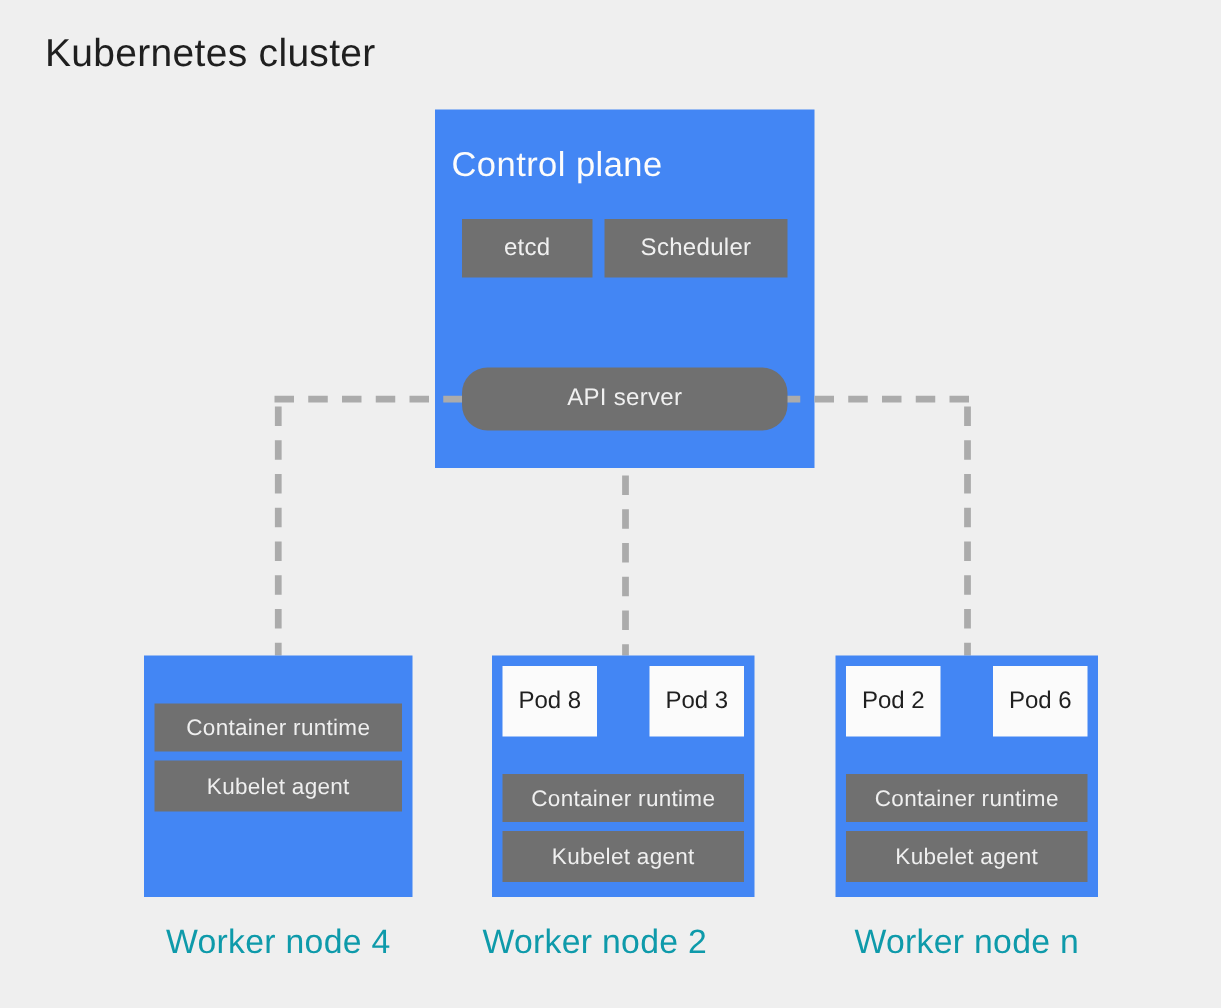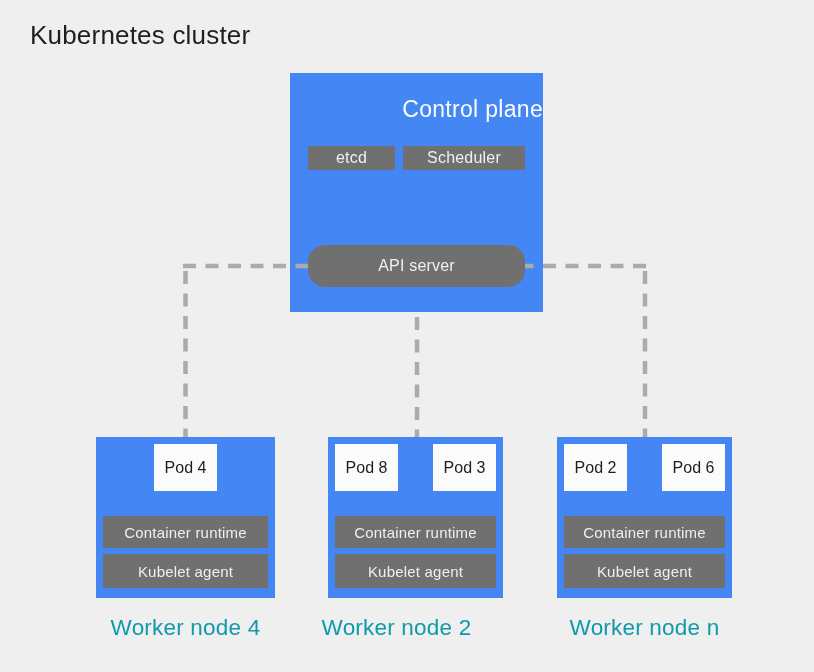--- a/index.html
+++ b/index.html
@@ -51,32 +51,32 @@
     width: 253px;
     height: 239px;
     background: #4386F4;
   }
   .cp-title {
     position: absolute;
     z-index: 2;
     top: 23px;
     left: 0;
     right: 0;
-    text-align: right;
+    text-align: left;
     font-size: 23px;
     color: #FCFCFC;
     letter-spacing: 0.3px;
     margin-left: 11px;
   }
   .cp-row {
     position: absolute;
     z-index: 2;
     left: 18px;
     right: 18px;
-    height: 24px;
+    height: 39px;
     display: flex;
     gap: 8px;
   }
   .cp-row-1 { top: 73px; }
   .comp {
     background: #707070;
     color: #F0F0F0;
     font-size: 16px;
     letter-spacing: 0.2px;
     display: flex;
@@ -171,23 +171,20 @@
   <div class="control-plane">
     <div class="cp-title">Control plane</div>
     <div class="cp-row cp-row-1">
       <div class="comp comp-etcd">etcd</div>
       <div class="comp comp-scheduler">Scheduler</div>
     </div>
     <div class="comp comp-wide comp-apiserver">API server</div>
   </div>
 
   <div class="worker-node worker-node-1">
-    <div class="pod-row centered">
-      <div class="pod">Pod 4</div>
-    </div>
     <div class="wcomp wcomp-runtime">Container runtime</div>
     <div class="wcomp wcomp-kubelet">Kubelet agent</div>
   </div>
 
   <div class="worker-node worker-node-2">
     <div class="pod-row spread">
       <div class="pod">Pod 8</div>
       <div class="pod">Pod 3</div>
     </div>
     <div class="wcomp wcomp-runtime">Container runtime</div>

